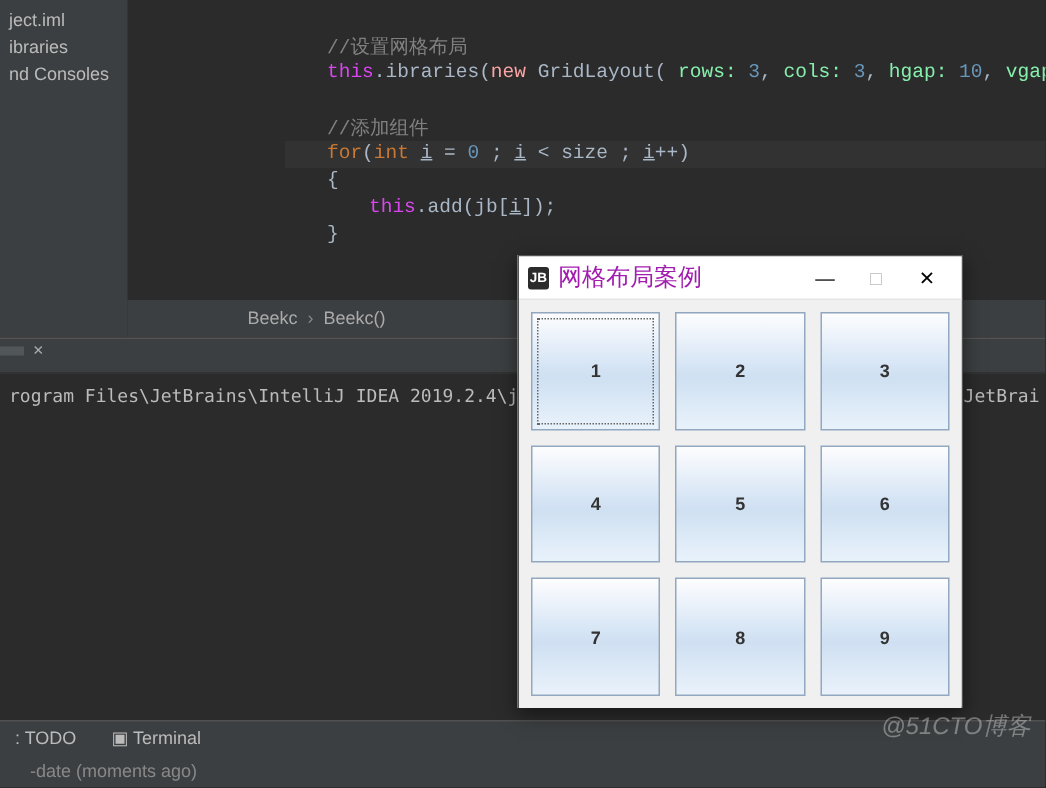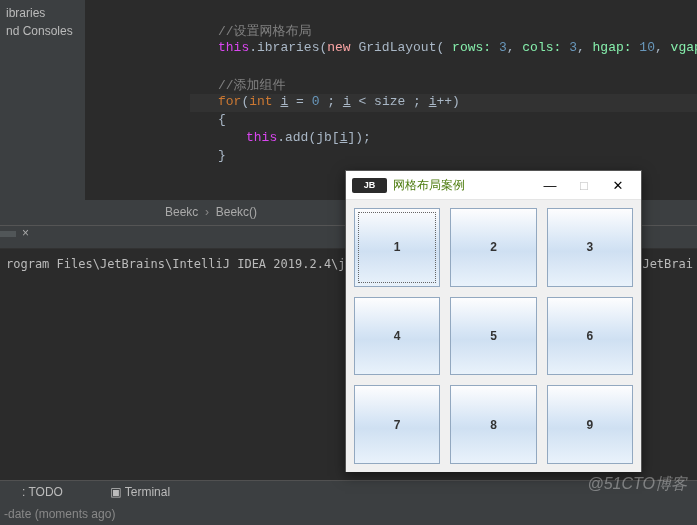--- a/index.html
+++ b/index.html
@@ -22,40 +22,41 @@
   .u{text-decoration:underline}
   .caretline{position:absolute;left:0;right:0;background:#323232;height:18px}
   .breadcrumb{position:absolute;left:85px;top:200px;right:0;height:25px;background:#3c3f41;color:#888;font-size:12px;line-height:25px;padding-left:80px}
   .breadcrumb span{color:#aaa}
   .console{position:absolute;left:0;top:225px;right:0;height:260px;background:#2b2b2b;border-top:1px solid #555}
   .console .tabbar{height:22px;background:#3c3f41;border-bottom:1px solid #323232}
   .console .tab{display:inline-block;padding:3px 8px;color:#bbb;font-size:11px;background:#515658}
   .console .x{display:inline-block;margin-left:6px;color:#aaa}
   .console .out{padding:8px 6px;font-family:Consolas,monospace;color:#bbb;font-size:12px;white-space:nowrap}
   .bottom{position:absolute;left:0;bottom:0;right:0;height:44px;background:#3c3f41;border-top:1px solid #515151}
-  .bottom .tool{display:inline-block;padding:4px 22px;color:#bbb;font-size:12px}
-  .bottom .status{position:absolute;left:0;bottom:2px;color:#888;padding:2px 4px;font-size:12px}
+  .bottom .tool{display:inline-block;padding:4px 10px;color:#bbb;font-size:12px}
+  .bottom .status{position:absolute;left:0;bottom:2px;color:#888;padding:2px 20px;font-size:12px}
   
   .jwin{position:absolute;left:345px;top:170px;width:295px;height:300px;background:#fff;border:1px solid #555;box-shadow:0 4px 12px rgba(0,0,0,.5)}
   .jwin .titlebar{height:28px;background:#fff;display:flex;align-items:center;padding:0 6px;border-bottom:1px solid #e5e5e5}
-  .jwin .jicon{width:35px;height:15px;background:#2b2b2b;color:#fff;font-size:9px;font-weight:bold;display:flex;align-items:center;justify-content:center;margin-right:6px;border-radius:2px}
-  .jwin .title{flex:1;color:#4d7c0f;font-size:12px}
+  .jwin .jicon{width:14px;height:15px;background:#2b2b2b;color:#fff;font-size:9px;font-weight:bold;display:flex;align-items:center;justify-content:center;margin-right:6px;border-radius:2px}
+  .jwin .title{flex:1;color:#a21caf;font-size:16px}
   .jwin .ctrls{display:flex}
   .jwin .ctrl{width:34px;height:22px;display:flex;align-items:center;justify-content:center;color:#000;font-size:13px}
   .jwin .ctrl.sq{color:#bbb}
   .jwin .body{padding:8px;display:grid;grid-template-columns:repeat(3,1fr);grid-template-rows:repeat(3,1fr);gap:10px;height:calc(100% - 28px);box-sizing:border-box;background:#f0f0f0}
   .jbtn{border:1px solid #92a8c0;background:linear-gradient(#fdfdfe,#d6e5f5 45%,#cfe0f2 55%,#e9f2fb);display:flex;align-items:center;justify-content:center;font-family:Dialog,Arial,sans-serif;font-size:12px;font-weight:bold;color:#333;cursor:pointer}
   .jbtn.focus{outline:1px dotted #666;outline-offset:-5px}
   .watermark{position:absolute;right:10px;bottom:30px;color:rgba(255,255,255,.35);font-size:16px;font-style:italic}
 </style>
 </head>
 <body>
 <div class="root">
 
 <div class="sidebar">
+  <div class="item">ject.iml</div>
   <div class="item">ibraries</div>
   <div class="item">nd Consoles</div>
 </div>
 
 
 <div class="code">
   <div class="caretline" style="top:94px"></div>
   <div class="line" style="top:22px"><span class="cmt">//设置网格布局</span></div>
   <div class="line" style="top:40px"><span class="this">this</span><span>.ibraries(</span><span class="new">new </span><span class="cls">GridLayout</span>(<span class="par"> rows: </span><span class="num">3</span>,<span class="par"> cols: </span><span class="num">3</span>,<span class="par"> hgap: </span><span class="num">10</span>,<span class="par"> vgap: </span>));</div>
   <div class="line" style="top:76px"><span class="cmt">//添加组件</span></div>

